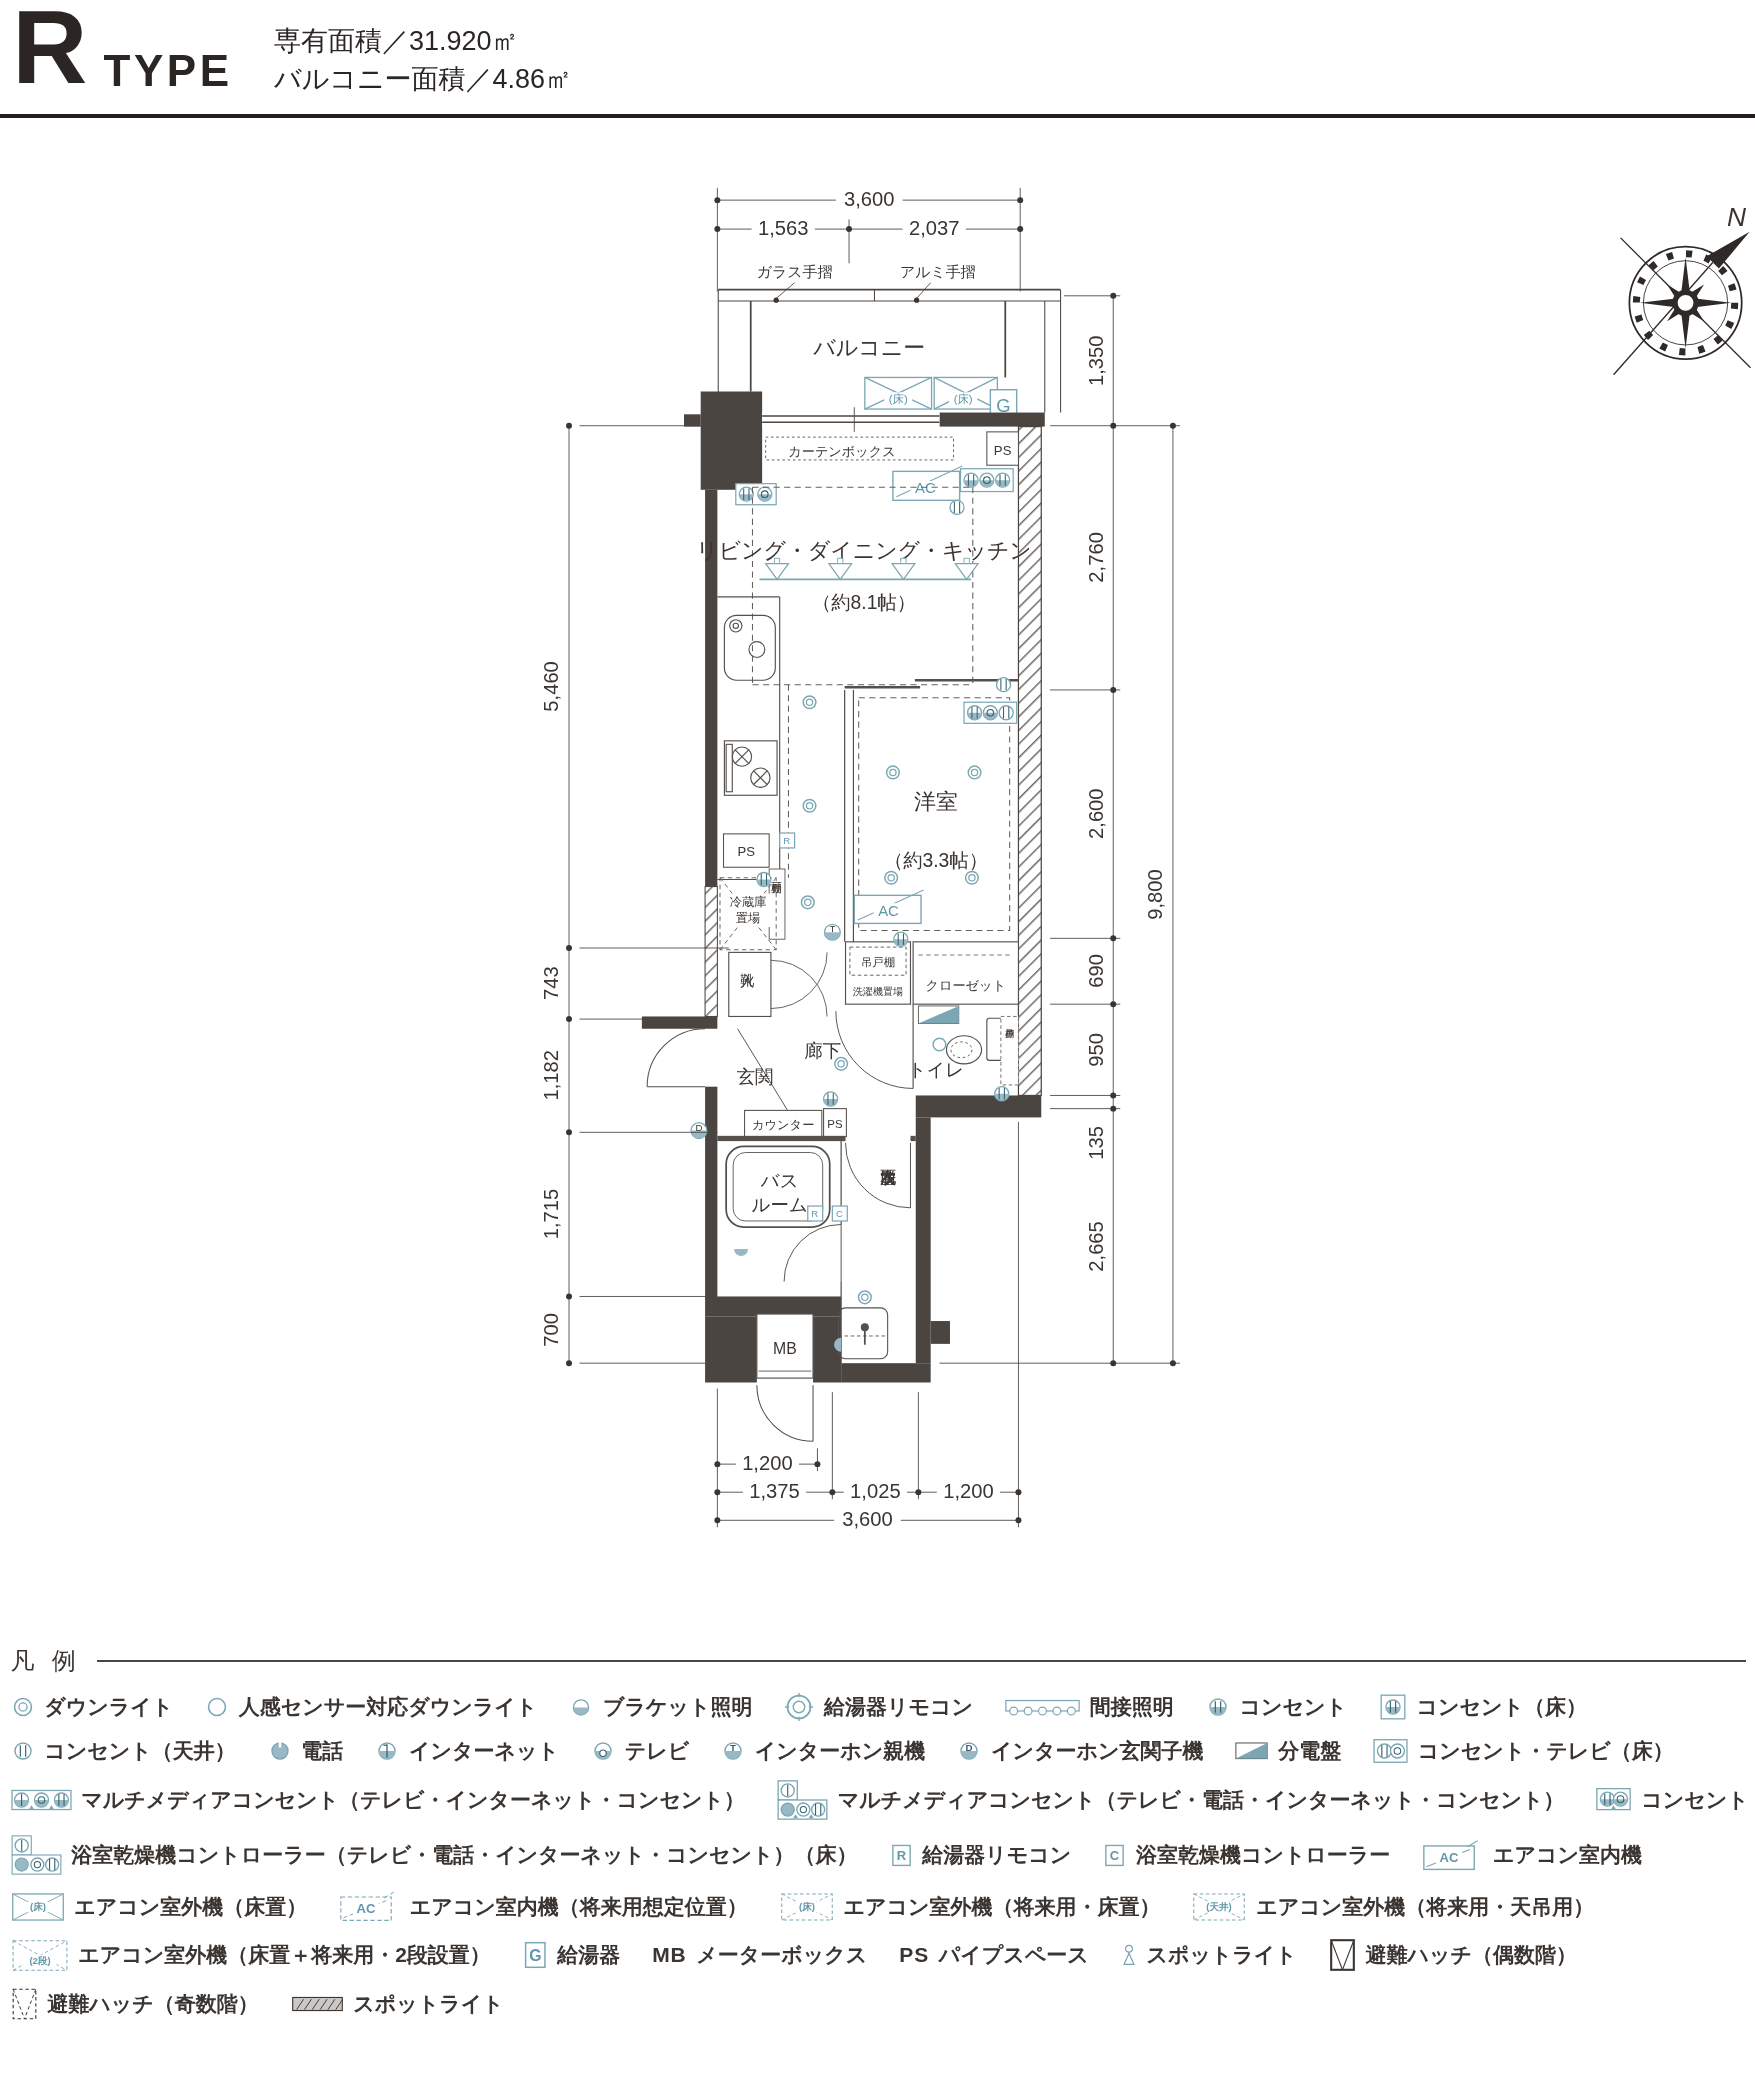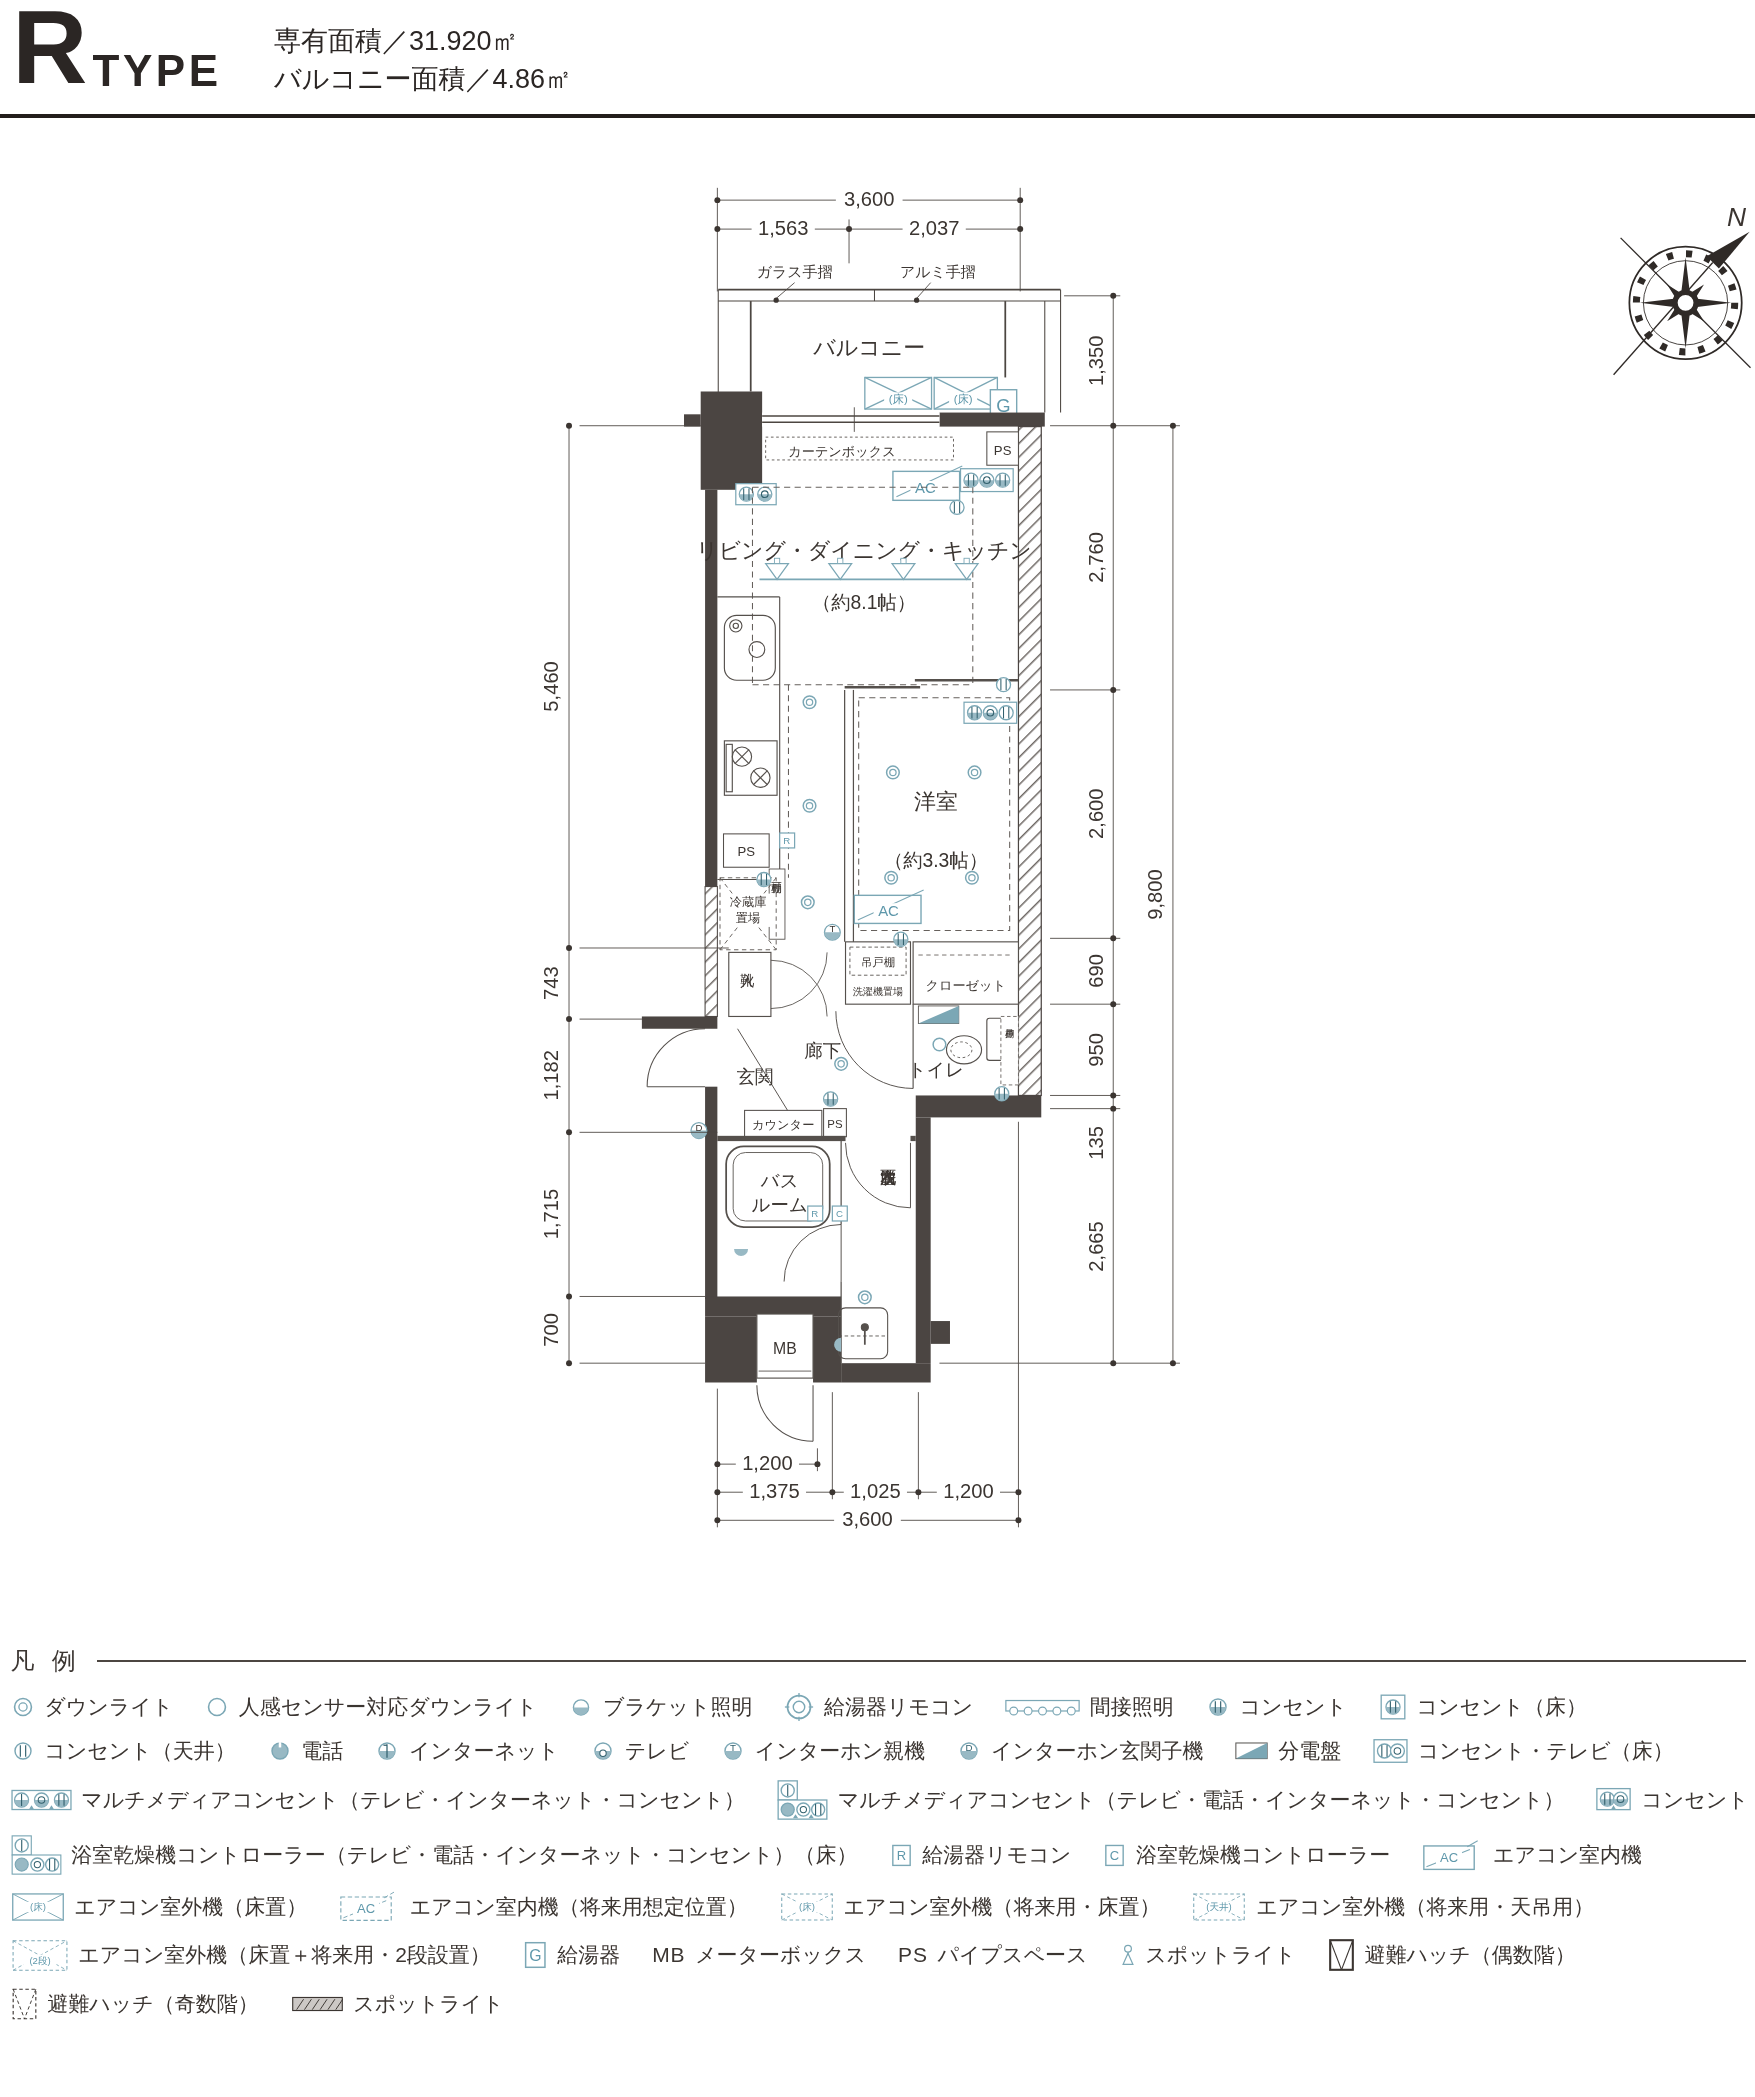--- a/index.html
+++ b/index.html
@@ -1,33 +1,33 @@
 <!DOCTYPE html>
 <html style="font-size:14px"><head>
 <meta charset="utf-8">
 <style>
   html,body{margin:0;padding:0;background:#ffffff;}
   .page{position:relative;width:1756px;height:2097px;background:#fff;overflow:hidden;
         font-family:"Liberation Sans",sans-serif;color:#3b3531;}
   
   .hdr{position:absolute;left:12.3px;top:1.8px;display:flex;align-items:flex-end;}
   .hdr .R{font-size:104px;font-weight:bold;line-height:0.88;color:#2b2624;letter-spacing:-1.8px;}
-  .hdr .TY{font-size:44px;font-weight:bold;color:#2b2624;margin-left:7px;letter-spacing:3.5px;line-height:1.0;}
+  .hdr .TY{font-size:44px;font-weight:bold;color:#2b2624;margin-left:18px;letter-spacing:3.5px;line-height:1.0;}
   .areas{position:absolute;left:274px;top:22px;font-size:27px;color:#2b2624;line-height:1.42;}
   .rule{position:absolute;left:0;top:114px;width:1756px;height:3.5px;background:#221d1b;}
   
   svg.plan{position:absolute;left:0;top:0;}
   .txt{fill:#3b3531;font-family:"Liberation Sans",sans-serif;text-anchor:middle;}
   .ttl{fill:#5f98ab;}
   .vt{writing-mode:vertical-rl;text-orientation:upright;}
   
   .legend{position:absolute;left:10.5px;top:1645px;width:1735px;}
   .ltitle{display:flex;align-items:center;gap:16px;font-size:24px;color:#3b3531;letter-spacing:5.3px;}
   .ltitle .bar{flex:1;height:1.8px;background:#4c4641;}
-  .lrow{display:flex;align-items:center;column-gap:32px;margin-top:15px;white-space:nowrap;}
+  .lrow{display:flex;align-items:center;column-gap:32px;margin-top:15px;white-space:nowrap;font-weight:bold;}
   .litem{display:flex;align-items:center;gap:9.7px;}
   .litem .lab{font-size:21px;color:#3b3531;}
   .mk{font-size:21px;color:#3b3531;letter-spacing:0.9px;}
 </style>
 </head>
 <body>
 <div class="page">
 
 <div class="hdr">
   <span class="R">R</span>

